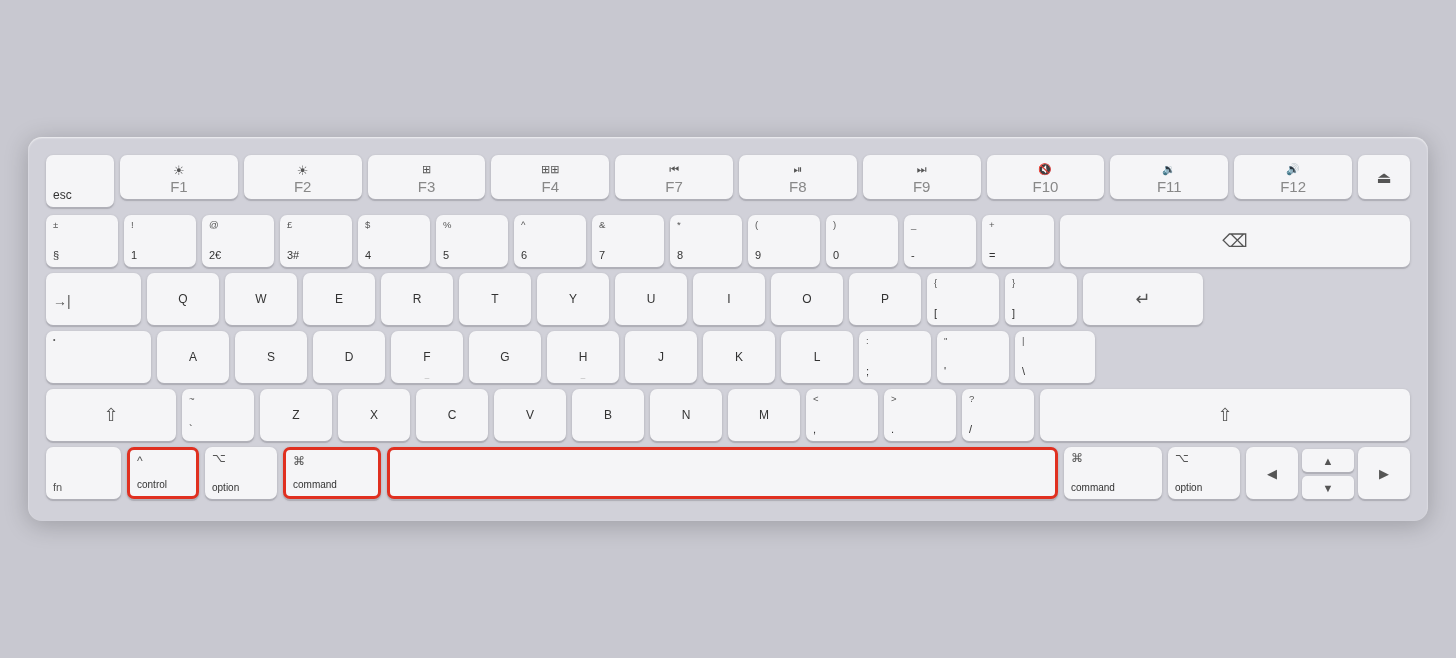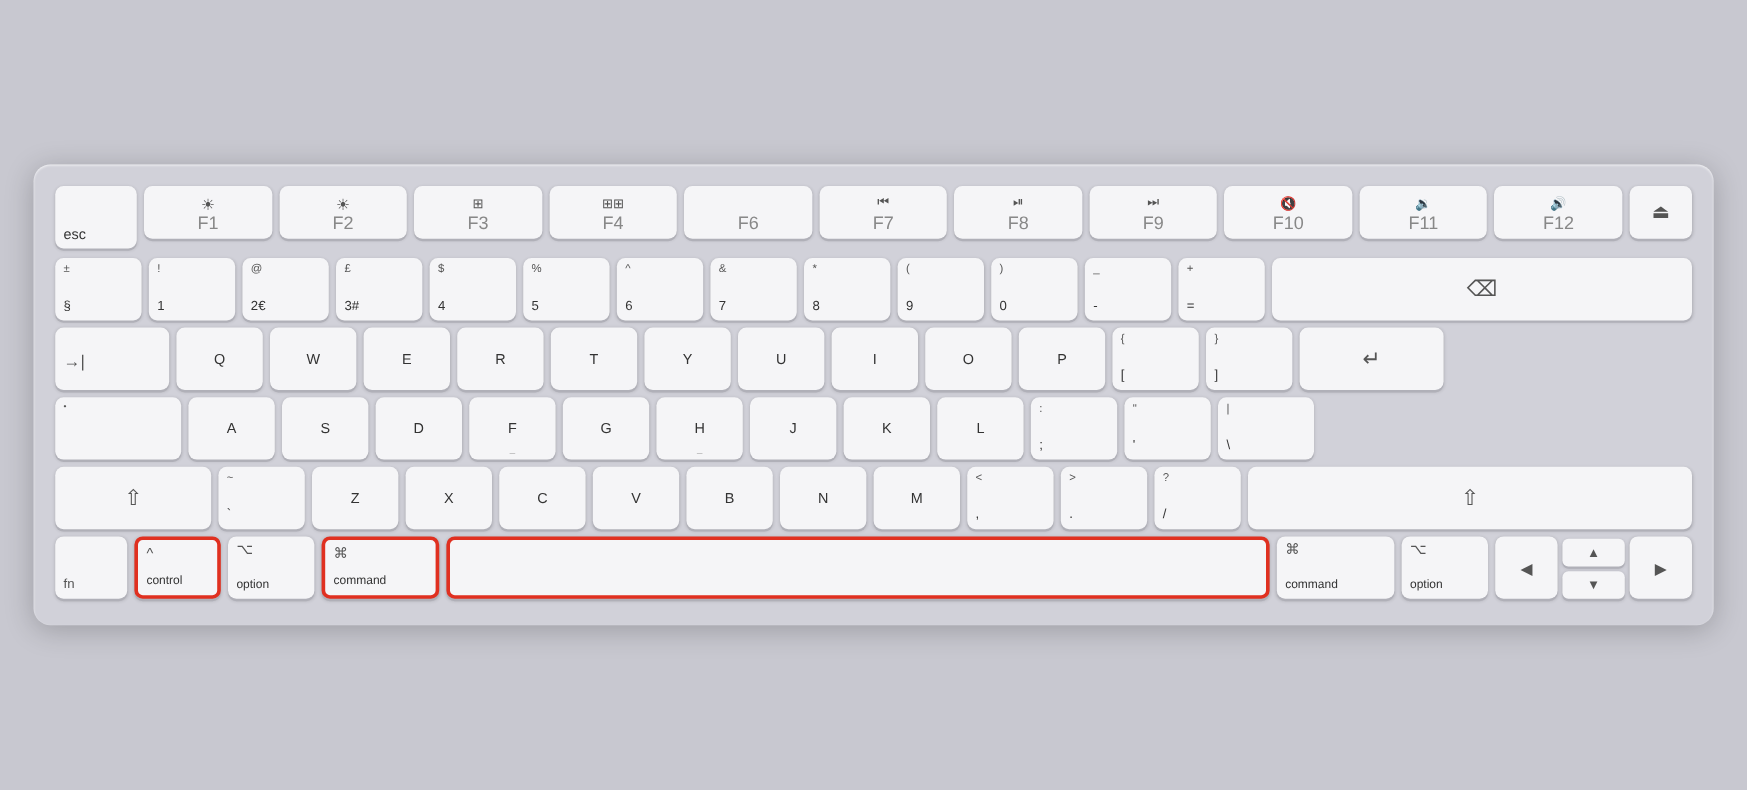--- a/index.html
+++ b/index.html
@@ -82,21 +82,21 @@
     .key.normal { width: 72px; }
     .key.tab-key { width: 95px; }
     .key.backspace-key { flex: 1; }
     .key.caps-key { width: 105px; }
     .key.return-key {
       width: 120px;
       background: #f5f5f7;
     }
     .key.shift-left { width: 130px; }
     .key.shift-right { flex: 1; }
-    .key.fn-bottom { width: 60px; }
+    .key.fn-bottom { width: 75px; }
     .key.control-key { width: 72px; border: 3px solid #e03020; }
     .key.option-bottom { width: 72px; }
     .key.command-left { width: 98px; border: 3px solid #e03020; }
     .key.spacebar {
       flex: 1;
       border: 3px solid #e03020;
     }
     .key.command-right { width: 98px; }
     .key.option-right { width: 72px; }
     .key .sub-label {
@@ -164,23 +164,20 @@
     </div>
     <div class="key f-key">
       <span class="icon-label" style="font-size:11px;top:8px;transform:translateX(-50%);">⊞</span>
       <span class="sub-label">F3</span>
     </div>
     <div class="key f-key">
       <span class="icon-label" style="font-size:11px;top:8px;transform:translateX(-50%);">⊞⊞</span>
       <span class="sub-label">F4</span>
     </div>
     <div class="key f-key">
-      <span class="sub-label">F6</span>
-    </div>
-    <div class="key f-key">
       <span class="icon-label" style="font-size:11px;top:8px;transform:translateX(-50%);">⏮</span>
       <span class="sub-label">F7</span>
     </div>
     <div class="key f-key">
       <span class="icon-label" style="font-size:11px;top:8px;transform:translateX(-50%);">⏯</span>
       <span class="sub-label">F8</span>
     </div>
     <div class="key f-key">
       <span class="icon-label" style="font-size:11px;top:8px;transform:translateX(-50%);">⏭</span>
       <span class="sub-label">F9</span>

